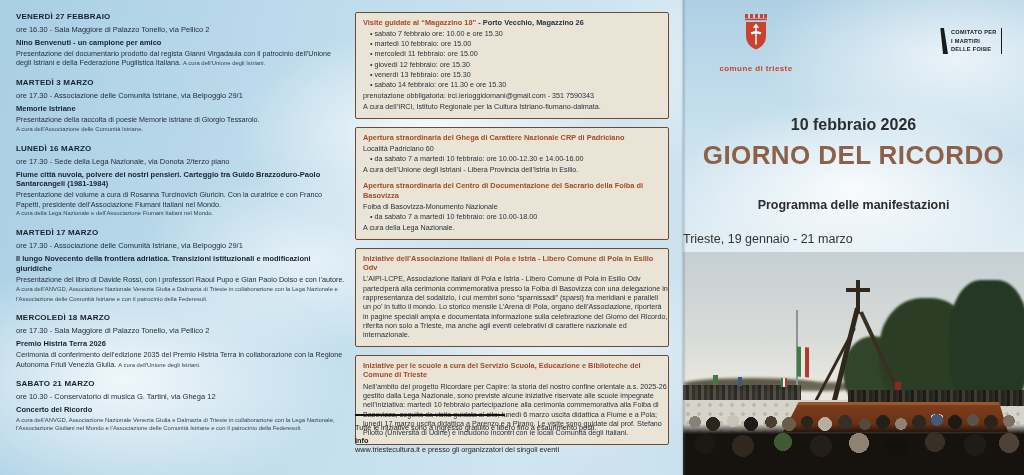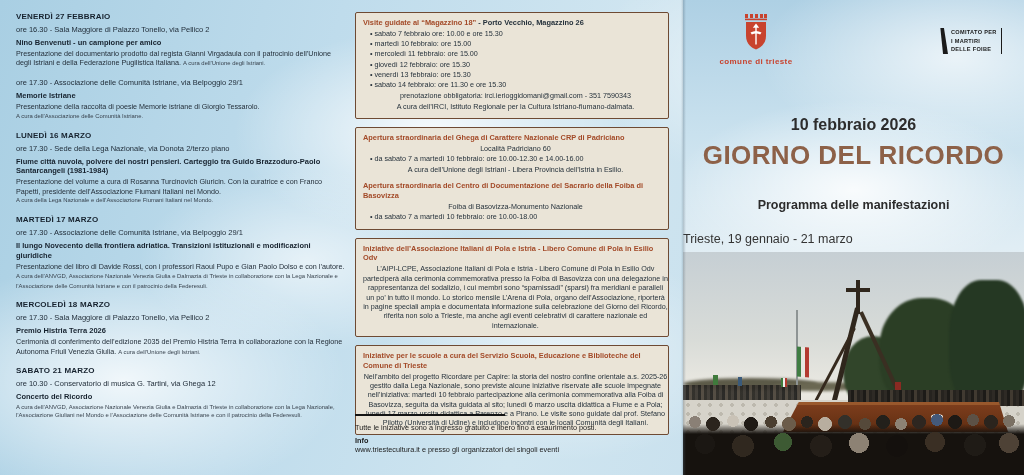--- a/index.html
+++ b/index.html
@@ -25,21 +25,21 @@
   .credit{font-size:5.9px;color:#39434e;}
   .credit.block{display:block;margin-top:1px;line-height:1.35;}
   
   .col-mid{position:absolute;left:355px;top:12px;width:314px;}
   .box{background:#eae4d7;border:1.5px solid #6e4a33;border-radius:2px;
        padding:5px 0 6px 7px;margin-bottom:8px;font-size:7.2px;color:#25313b;line-height:1.3;}
   .box-header{font-size:7.4px;font-weight:bold;line-height:1.3;}
   .hl{color:#a34a28;}
   .bullet{margin:1px 0 1px 7px;}
   .bullet::before{content:"• ";}
-  .box-line{margin-top:1.5px;text-align:center;}
+  .box-line{margin-top:1.5px;}
   .box-section + .box-section{margin-top:7px;}
   .mid-footer{position:absolute;left:355px;top:414px;width:314px;color:#1c1c1c;}
   .divider{width:150px;height:2px;background:#141414;margin-bottom:7px;}
   .foot-note{font-size:7.3px;}
   .foot-info-label{font-size:7.3px;font-weight:bold;margin-top:4px;}
   .foot-info{font-size:7.3px;}
   
   .right-panel{position:absolute;left:683px;top:0;width:341px;height:475px;
     background:
       radial-gradient(ellipse 240px 120px at 50% 40%, rgba(255,255,255,.85), transparent 75%),
@@ -50,21 +50,21 @@
   .rp-date{position:absolute;top:116px;left:0;width:100%;text-align:center;
            font-size:16px;font-weight:bold;color:#2c2c2c;}
   .rp-title{position:absolute;top:140px;left:0;width:100%;text-align:center;
             font-size:26px;font-weight:bold;color:#8d6148;letter-spacing:.4px;}
   .rp-subtitle{position:absolute;top:198px;left:0;width:100%;text-align:center;
                font-size:12.5px;font-weight:bold;color:#2c2c2c;}
   .rp-venue{position:absolute;top:232px;left:0;width:100%;
             font-size:12.5px;color:#333;}
   
   .logo-trieste{position:absolute;left:18px;top:14px;width:110px;text-align:center;}
-  .logo-trieste .txt{font-size:8px;font-weight:bold;color:#c8432e;letter-spacing:.4px;margin-top:1px;}
+  .logo-trieste .txt{font-size:8px;font-weight:bold;color:#c8432e;letter-spacing:.4px;margin-top:8px;}
   .logo-comitato{position:absolute;left:256px;top:28px;display:flex;align-items:center;gap:3px;}
   .comitato-mark{width:9px;height:26px;background:#1a1a1a;
                  clip-path:polygon(15% 0,55% 0,100% 100%,45% 100%);}
   .comitato-text{font-size:5.6px;font-weight:bold;color:#1a1a1a;letter-spacing:.3px;
                  line-height:1.5;border-right:1px solid #1a1a1a;padding-right:4px;}
   
   .photo{position:absolute;left:0;bottom:0;width:341px;height:223px;overflow:hidden;
          background:linear-gradient(180deg,#c6cfd4 0%,#d9dcd8 40%,#ebe9e2 62%,#e3e0d8 72%);}
   .photo *{position:absolute;}
   .treeline{left:0;top:126px;width:135px;height:12px;background:#5c5a48;border-radius:50%;filter:blur(1.5px);}
@@ -134,20 +134,21 @@
 <div class="col-left">
 
   <div class="event">
     <div class="ev-date">VENERDÌ 27 FEBBRAIO</div>
     <div class="ev-time"><span class="b">ore 16.30</span><span> - Sala Maggiore di Palazzo Tonello, via Pellico 2</span></div>
     <div class="ev-title">Nino Benvenuti - un campione per amico</div>
     <div class="ev-body"><span>Presentazione del documentario prodotto dal regista Gianni Virgadaula con il patrocinio dell’Unione degli Istriani e della Federazione Pugilistica Italiana.</span> <span class="credit">A cura dell’Unione degli Istriani.</span></div>
   </div>
 
   <div class="event">
+    <div class="ev-date">MARTEDÌ 3 MARZO</div>
     <div class="ev-time"><span class="b">ore 17.30</span><span> - Associazione delle Comunità Istriane, via Belpoggio 29/1</span></div>
     <div class="ev-title">Memorie Istriane</div>
     <div class="ev-body"><span>Presentazione della raccolta di poesie Memorie istriane di Giorgio Tessarolo.</span> <span class="credit block">A cura dell’Associazione delle Comunità Istriane.</span></div>
   </div>
 
   <div class="event">
     <div class="ev-date">LUNEDÌ 16 MARZO</div>
     <div class="ev-time"><span class="b">ore 17.30</span><span> - Sede della Lega Nazionale, via Donota 2/terzo piano</span></div>
     <div class="ev-title">Fiume città nuvola, polvere dei nostri pensieri. Carteggio tra Guido Brazzoduro-Paolo Santarcangeli (1981-1984)</div>
     <div class="ev-body"><span>Presentazione del volume a cura di Rosanna Turcinovich Giuricin. Con la curatrice e con Franco Papetti, presidente dell’Associazione Fiumani Italiani nel Mondo.</span> <span class="credit block">A cura della Lega Nazionale e dell’Associazione Fiumani Italiani nel Mondo.</span></div>
@@ -196,20 +197,21 @@
     <div class="box-section">
       <div class="box-header hl">Apertura straordinaria del Ghega di Carattere Nazionale CRP di Padriciano</div>
       <div class="box-line">Località Padriciano 60</div>
       <div class="bullet">da sabato 7 a martedì 10 febbraio: ore 10.00-12.30 e 14.00-16.00</div>
       <div class="box-line">A cura dell’Unione degli Istriani - Libera Provincia dell’Istria in Esilio.</div>
     </div>
     <div class="box-section">
       <div class="box-header hl">Apertura straordinaria del Centro di Documentazione del Sacrario della Foiba di Basovizza</div>
       <div class="box-line">Foiba di Basovizza-Monumento Nazionale</div>
       <div class="bullet">da sabato 7 a martedì 10 febbraio: ore 10.00-18.00</div>
+      <div class="box-line">A cura della Lega Nazionale.</div>
     </div>
   </div>
 
   <div class="box">
     <div class="box-header hl">Iniziative dell’Associazione Italiani di Pola e Istria - Libero Comune di Pola in Esilio Odv</div>
     <div class="box-line">L’AIPI-LCPE, Associazione Italiani di Pola e Istria - Libero Comune di Pola in Esilio Odv parteciperà alla cerimonia commemorativa presso la Foiba di Basovizza con una delegazione in rappresentanza del sodalizio, i cui membri sono “sparnissadi” (sparsi) fra meridiani e paralleli un po’ in tutto il mondo. Lo storico mensile L’Arena di Pola, organo dell’Associazione, riporterà in pagine speciali ampia e documentata informazione sulla celebrazione del Giorno del Ricordo, riferita non solo a Trieste, ma anche agli eventi celebrativi di carattere nazionale ed internazionale.</div>
   </div>
 
   <div class="box">
     <div class="box-header hl">Iniziative per le scuole a cura del Servizio Scuola, Educazione e Biblioteche del Comune di Trieste</div>

